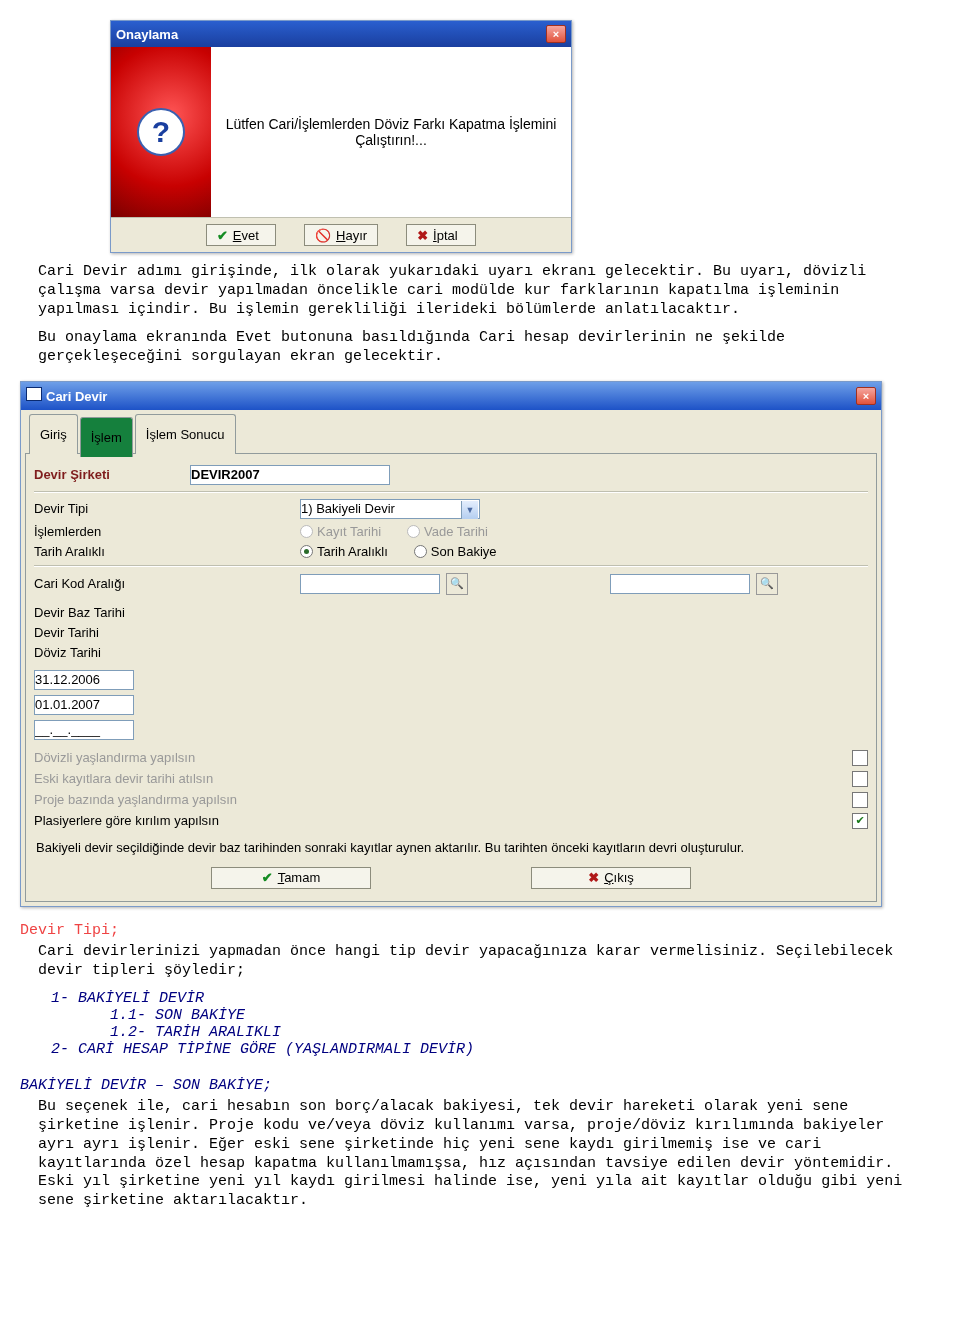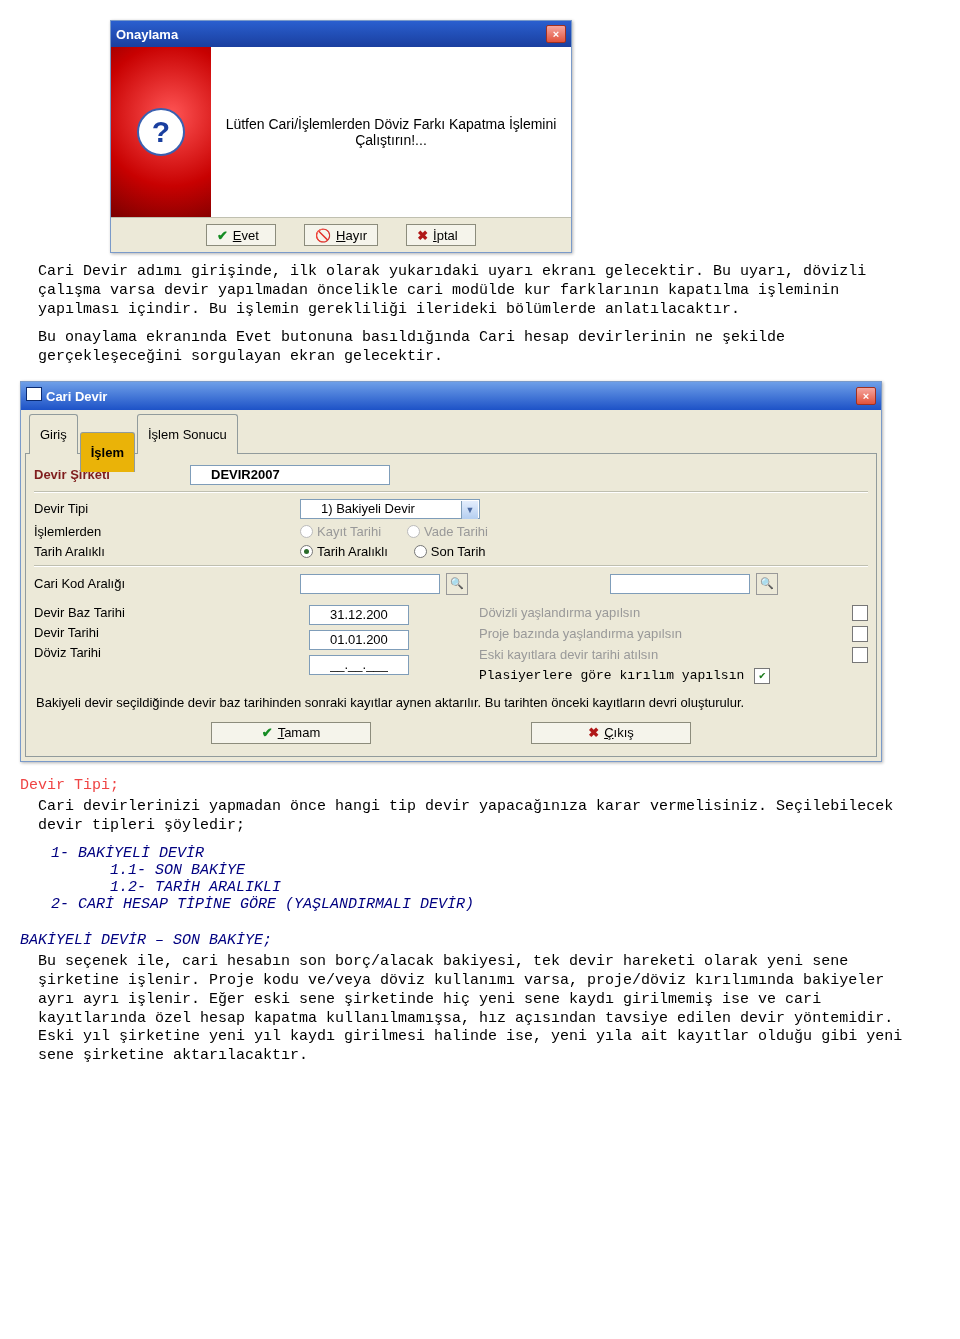--- a/index.html
+++ b/index.html
@@ -88,45 +88,45 @@
     color:#fff; font-size:13px; font-weight:bold;
     display:flex; justify-content:space-between; align-items:center;
     padding:3px 5px; height:22px;
   }
   .devir-body { padding:4px; background:#ece9d8; font-size:13px; }
   .tabs { display:flex; gap:2px; padding-left:4px; margin-bottom:-1px; }
   .tab {
     background:#ece9d8; border:1px solid #919b9c; border-bottom:none;
     padding:12px 10px; font-size:13px; border-radius:3px 3px 0 0;
   }
-  .tab.active { background:#eab308; position:relative; top:18px;font-weight:bold; }
+  .tab.active { background:#15803d; position:relative; top:3px; }
   .panel {
     background:#ece9d8; border:1px solid #919b9c; padding:6px 8px;
   }
   .row { display:flex; align-items:center; margin:5px 0; gap:6px; font-size:13px; }
   .label-devir { color:#7f1d1d; font-weight:bold; font-size:13px; width:150px; }
-  .inp { background:#fff; border:1px solid #7f9db9; height:20px; font-size:13px; padding:1px 20px; box-sizing:border-box; }
+  .inp { background:#fff; border:1px solid #7f9db9; height:20px; font-size:13px; padding:1px 0; box-sizing:border-box; }
   .inp-date { width:100px; }
   .dropdown { width:180px; position:relative; }
   .dropdown .dd-btn {
     position:absolute; right:1px; top:1px; width:16px; height:18px;
     background:linear-gradient(#e4eefd,#b4cef0); border-left:1px solid #7f9db9;
     display:flex; align-items:center; justify-content:center; color:#4b6aa3; font-size:9px;
   }
   .lookup {
     width:20px; height:20px; background:#ece9d8; border:1px solid #999;
     display:flex; align-items:center; justify-content:center; font-size:11px;
   }
   .radio { display:flex; align-items:center; gap:4px; font-size:13px; }
   .radio-dot { width:11px; height:11px; border-radius:50%; border:1px solid #777; background:#fff; display:flex; align-items:center; justify-content:center; }
   .radio-dot.checked::after { content:""; width:5px; height:5px; border-radius:50%; background:#2a6b2a; }
   .radio.disabled { color:#999; }
   .radio.disabled .radio-dot { border-color:#bbb; }
   .hr { border-top:1px solid #bfbfb0; border-bottom:1px solid #fff; margin:6px 0; height:0; }
-  .grid2 { display:flex; }
+  .grid2 { display:flex;flex-direction:column; }
   .grid2 .left { width:275px; }
   .grid2 .mid { width:170px; }
   .grid2 .right { flex:1; }
   .chk { width:14px; height:14px; border:1px solid #777; background:#fff; display:inline-flex; align-items:center; justify-content:center; margin-left:4px; }
   .chk.checked::after { content:"✔"; font-size:11px; color:#1b7a1b; }
   .gray { color:#999; }
   .note { font-size:13px; margin:6px 2px; }
   .devir-footer { display:flex; justify-content:center; gap:160px; padding:6px; }
   .btn-wide { min-width:160px; justify-content:center; }
   .indent1 { margin-left: 31px; }
@@ -212,21 +212,21 @@
 
       <div class="row">
         <span style="width:260px">Tarih Aralıklı</span>
         <div class="radio">
           <span class="radio-dot checked"></span>
           <span>Tarih Aralıklı</span>
         </div>
         <div style="width:14px"></div>
         <div class="radio">
           <span class="radio-dot"></span>
-          <span>Son Tarih</span>
+          <span>Son Bakiye</span>
         </div>
       </div>
 
       <div class="hr"></div>
 
       <div class="row">
         <span style="width:260px">Cari Kod Aralığı</span>
         <input class="inp" style="width: 140px;">
         <div class="lookup">🔍</div>
         <div style="width:130px"></div>
@@ -256,28 +256,28 @@
           <div class="row">
               <input class="inp inp-date" value="__.__.____" style="">
             </div>
         </div>
         <div class="right">
           <div class="row" style="justify-content:space-between;">
               <span class="gray">Dövizli yaşlandırma yapılsın</span>
               <span class="chk"></span>
             </div>
           <div class="row" style="justify-content:space-between;">
+              <span class="gray">Eski kayıtlara devir tarihi atılsın</span>
+              <span class="chk"></span>
+            </div>
+          <div class="row" style="justify-content:space-between;">
               <span class="gray">Proje bazında yaşlandırma yapılsın</span>
               <span class="chk"></span>
             </div>
           <div class="row" style="justify-content:space-between;">
-              <span class="gray">Eski kayıtlara devir tarihi atılsın</span>
-              <span class="chk"></span>
-            </div>
-          <div class="row" style="font-family:Liberation Mono, monospace;">
               <span>Plasiyerlere göre kırılım yapılsın</span>
               <span class="chk checked"></span>
             </div>
         </div>
       </div>
 
       <div class="note">Bakiyeli devir seçildiğinde devir baz tarihinden sonraki kayıtlar aynen aktarılır. Bu tarihten önceki kayıtların devri oluşturulur.</div>
 
       <div class="devir-footer">
         <div class="btn btn-wide">

